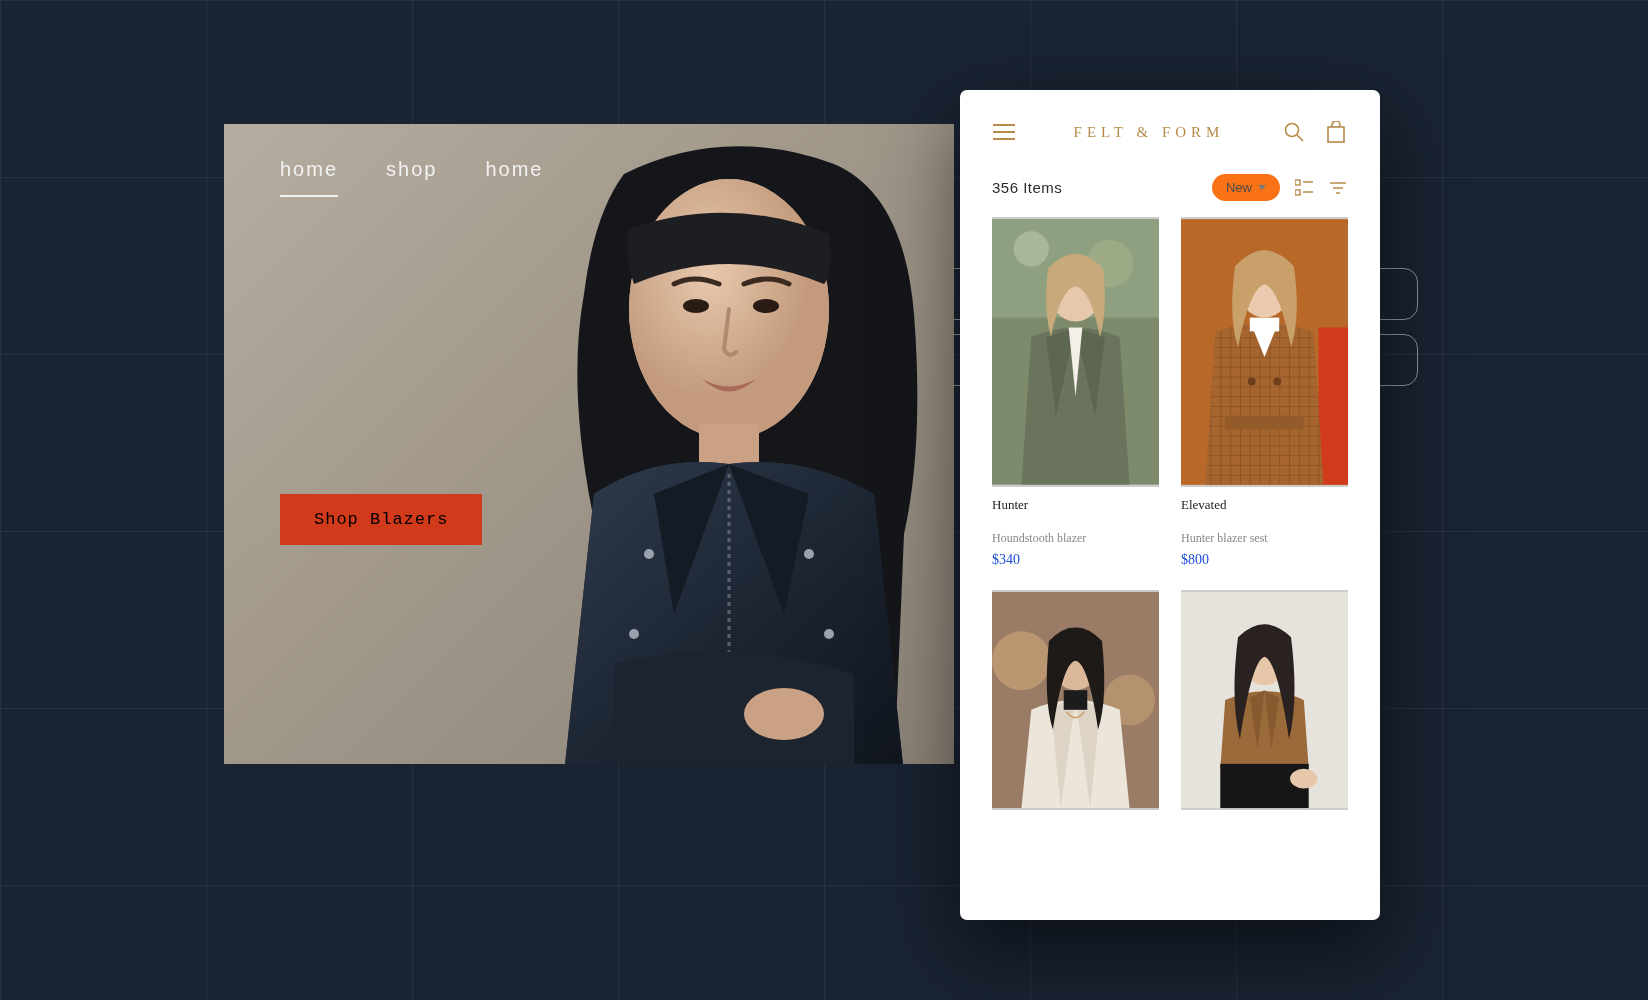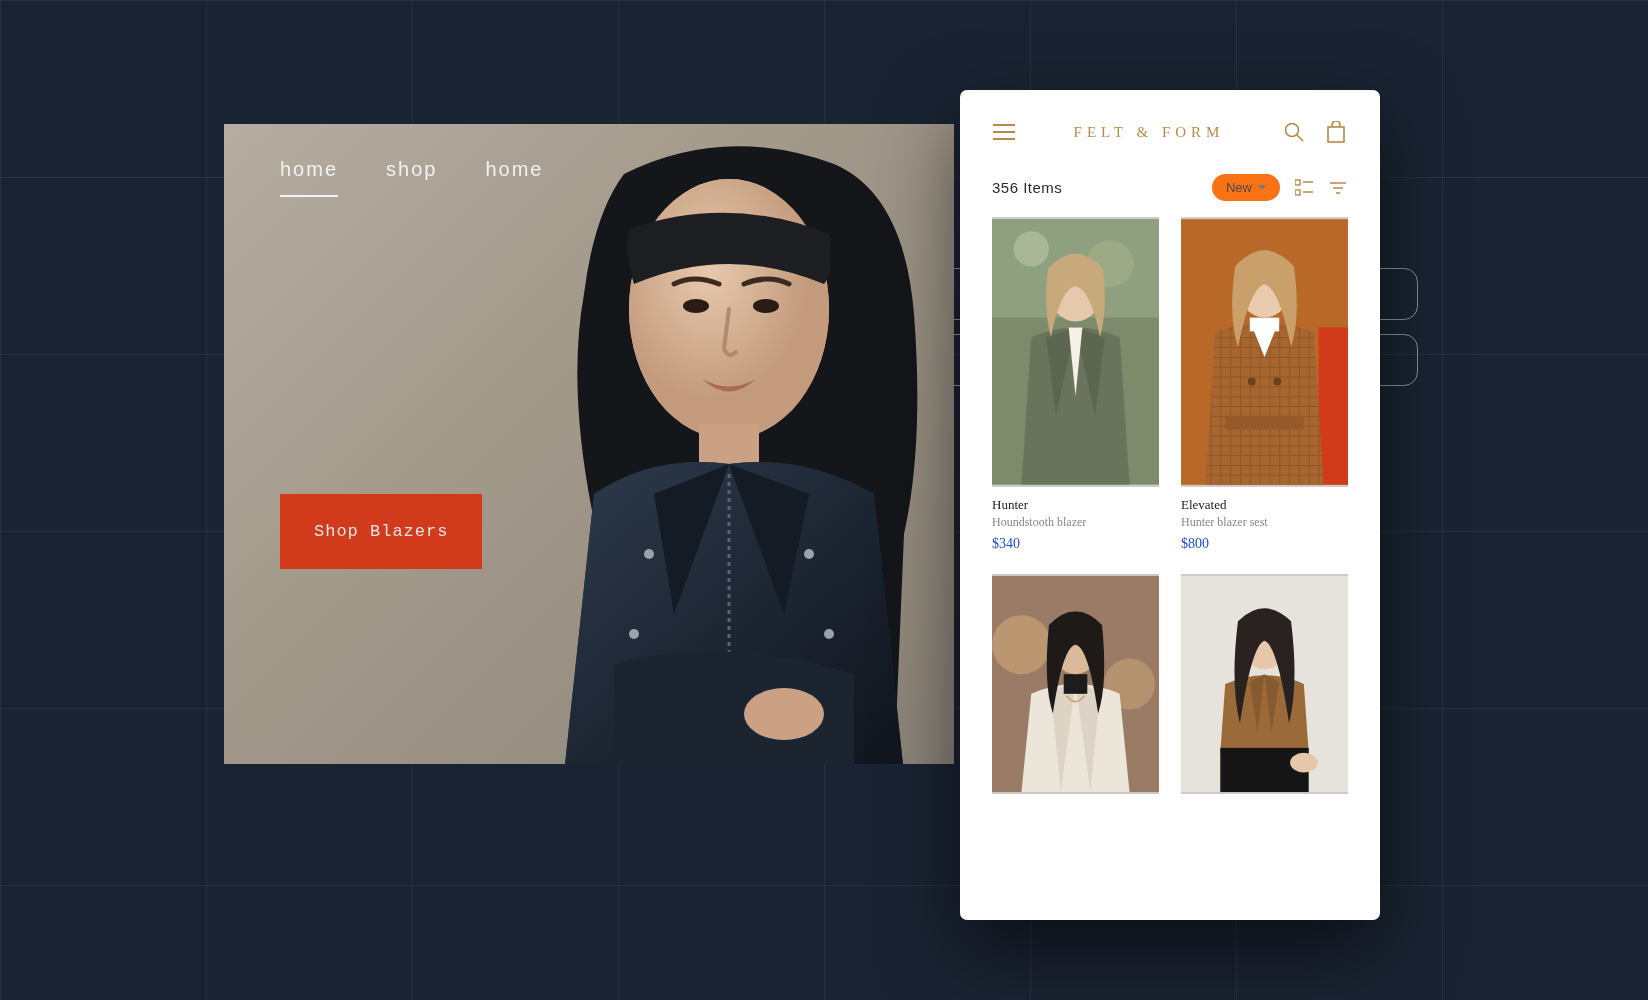--- a/index.html
+++ b/index.html
@@ -70,26 +70,26 @@
     font-size: 46px;
     line-height: 1.25;
     letter-spacing: 2px;
     font-weight: 500;
     text-shadow: 0 1px 2px rgba(0,0,0,0.25);
     white-space: pre-line;
   }
   .hero-cta {
     position: absolute; left: 56px; top: 370px;
     background: #d13a1a;
-    color: #e5e5e5;
+    color: #000000;
     font-family: "Courier New", monospace;
     font-size: 17px;
     letter-spacing: 1px;
     border: none;
-    padding: 28px 34px;
+    padding: 16px 34px;
     cursor: pointer;
   }
 
   
   .mobile-card {
     position: absolute;
     left: 960px; top: 90px;
     width: 420px; height: 830px;
     background: #ffffff;
     border-radius: 7px;
@@ -144,21 +144,21 @@
     gap: 22px 22px;
   }
   .m-prod { display: flex; flex-direction: column; }
   .m-img {
     width: 100%; height: 270px;
     background: #ccc;
     overflow: hidden;
   }
   .m-img svg { width:100%; height:100%; display:block; }
   .m-name { font-size: 13px; color: #222; margin-top: 10px; font-family: "Times New Roman", serif; }
-  .m-desc { font-size: 12px; color: #888; margin-top: 2px; font-family: "Times New Roman", serif; }
+  .m-desc { font-size: 12px; color: #888; margin-top: 18px; font-family: "Times New Roman", serif; }
   .m-price { font-size: 14px; color: #1d4ed8; margin-top: 6px; font-family: "Times New Roman", serif; }
   .m-img.short { height: 220px; }
 
   
   .peek {
     position: absolute;
     border: 1.5px solid rgba(255,255,255,0.5);
     border-radius: 14px;
     z-index: 2;
   }

